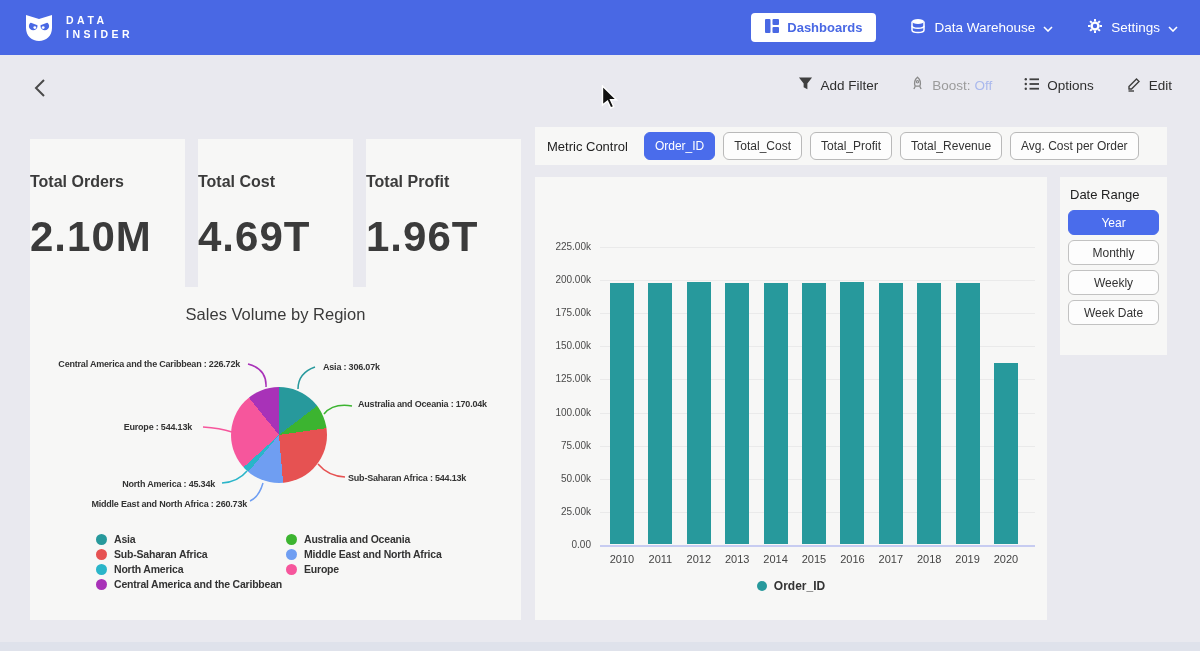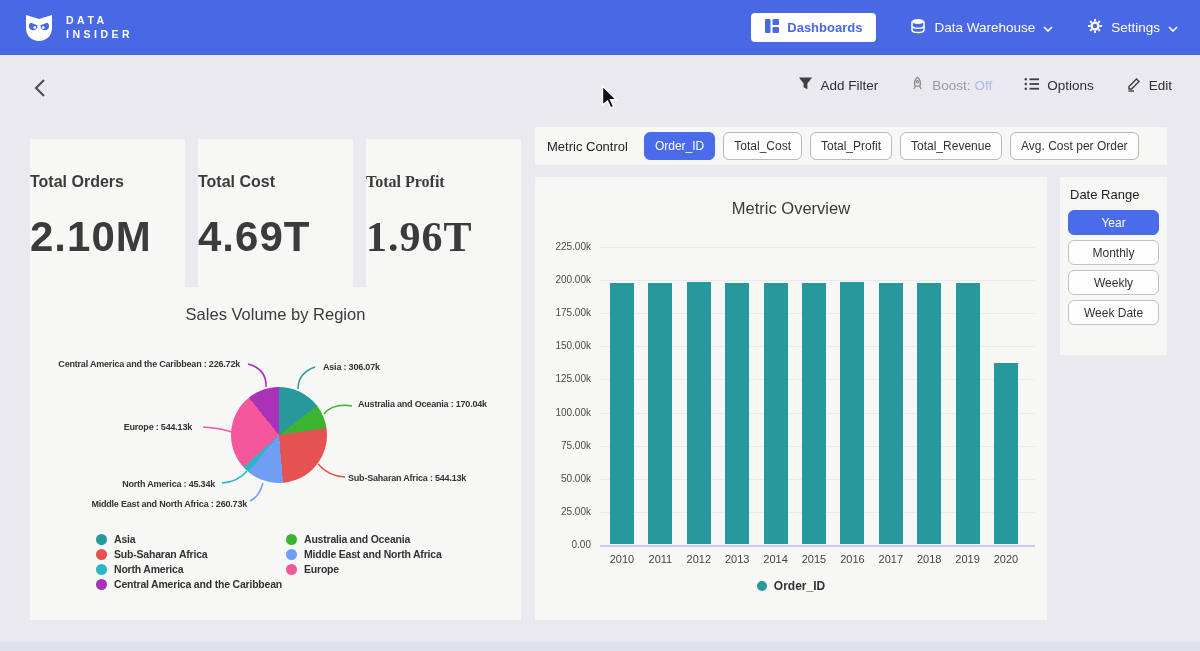--- a/index.html
+++ b/index.html
@@ -24,21 +24,21 @@
   .action { display:flex; align-items:center; gap:7px; font-size:13.5px; font-weight:500; color:#2f2f2f; background:none; border:none; cursor:pointer; }
   .boost-label { color:#9b9b9b; }
   .boost-value { color:#aab9ed; margin-left:-3px; }
 
   
   .card { position:absolute; background:#f7f7f6; }
 
   .kpi { width:155px; height:148px; top:139px; text-align:left; }
   .kpi .kpi-label { margin-top:34px; font-size:16px; font-weight:600; color:#3b3b3b; }
   .kpi .kpi-value { margin-top:22px; font-size:42px; font-weight:bold; color:#3b3b3b; letter-spacing:1px; }
-  #kpi-0 { left:30px; } #kpi-1 { left:198px; } #kpi-2 { left:366px;font-family:Liberation Serif, serif; }
+  #kpi-0 { left:30px; } #kpi-1 { left:198px; } #kpi-2 { left:366px; }
 
   
   .metric-bar { left:535px; top:127px; width:632px; height:38px; display:flex; align-items:center; gap:8px; padding-left:12px; }
   .metric-label { font-size:13px; font-weight:500; color:#222; margin-right:8px; }
   .chip { font-size:12px; color:#333; background:#fdfdfd; border:1px solid #b9b9b9; border-radius:6px; padding:6px 10px; cursor:pointer; }
   .chip.active { background:#4a6ceb; border-color:#4a6ceb; color:#fff; }
 
   
   .chart-card { left:535px; top:177px; width:512px; height:443px; }
   .chart-title { text-align:center; margin-top:22px; font-size:16.5px; color:#3a3a3a; }
@@ -216,21 +216,20 @@
 <div class="card metric-bar">
   <span class="metric-label">Metric Control</span>
   <button class="chip active">Order_ID</button>
   <button class="chip">Total_Cost</button>
   <button class="chip">Total_Profit</button>
   <button class="chip">Total_Revenue</button>
   <button class="chip">Avg. Cost per Order</button>
 </div>
 
 <div class="card chart-card">
-  <div class="chart-title">Metric Overview</div>
   <div id="yaxis">
       <div class="ytick" style="top: -6px;">225.00k</div>
       <div class="ytick" style="top: 27.1111px;">200.00k</div>
       <div class="ytick" style="top: 60.2222px;">175.00k</div>
       <div class="ytick" style="top: 93.3333px;">150.00k</div>
       <div class="ytick" style="top: 126.444px;">125.00k</div>
       <div class="ytick" style="top: 159.556px;">100.00k</div>
       <div class="ytick" style="top: 192.667px;">75.00k</div>
       <div class="ytick" style="top: 225.778px;">50.00k</div>
       <div class="ytick" style="top: 258.889px;">25.00k</div>

